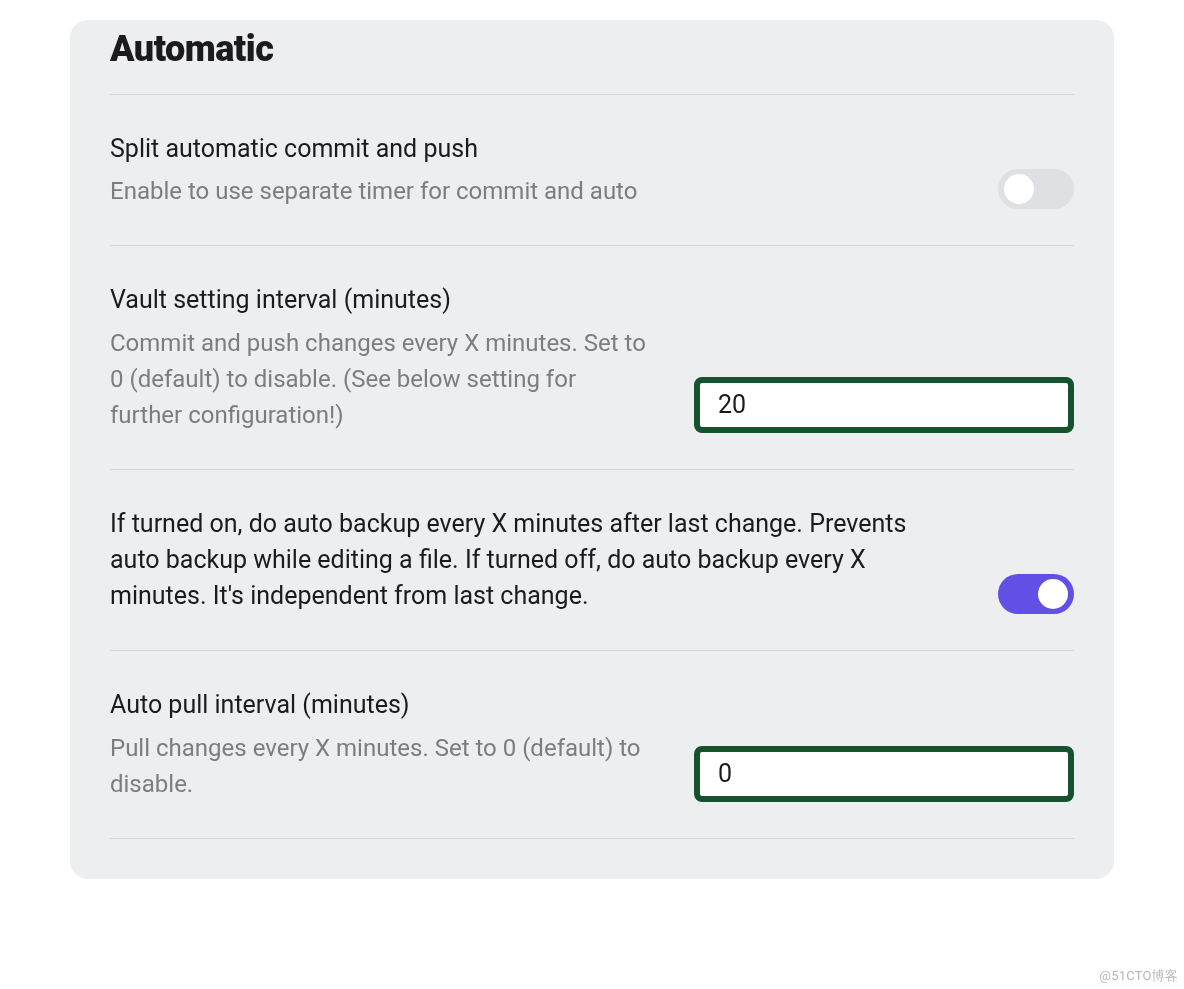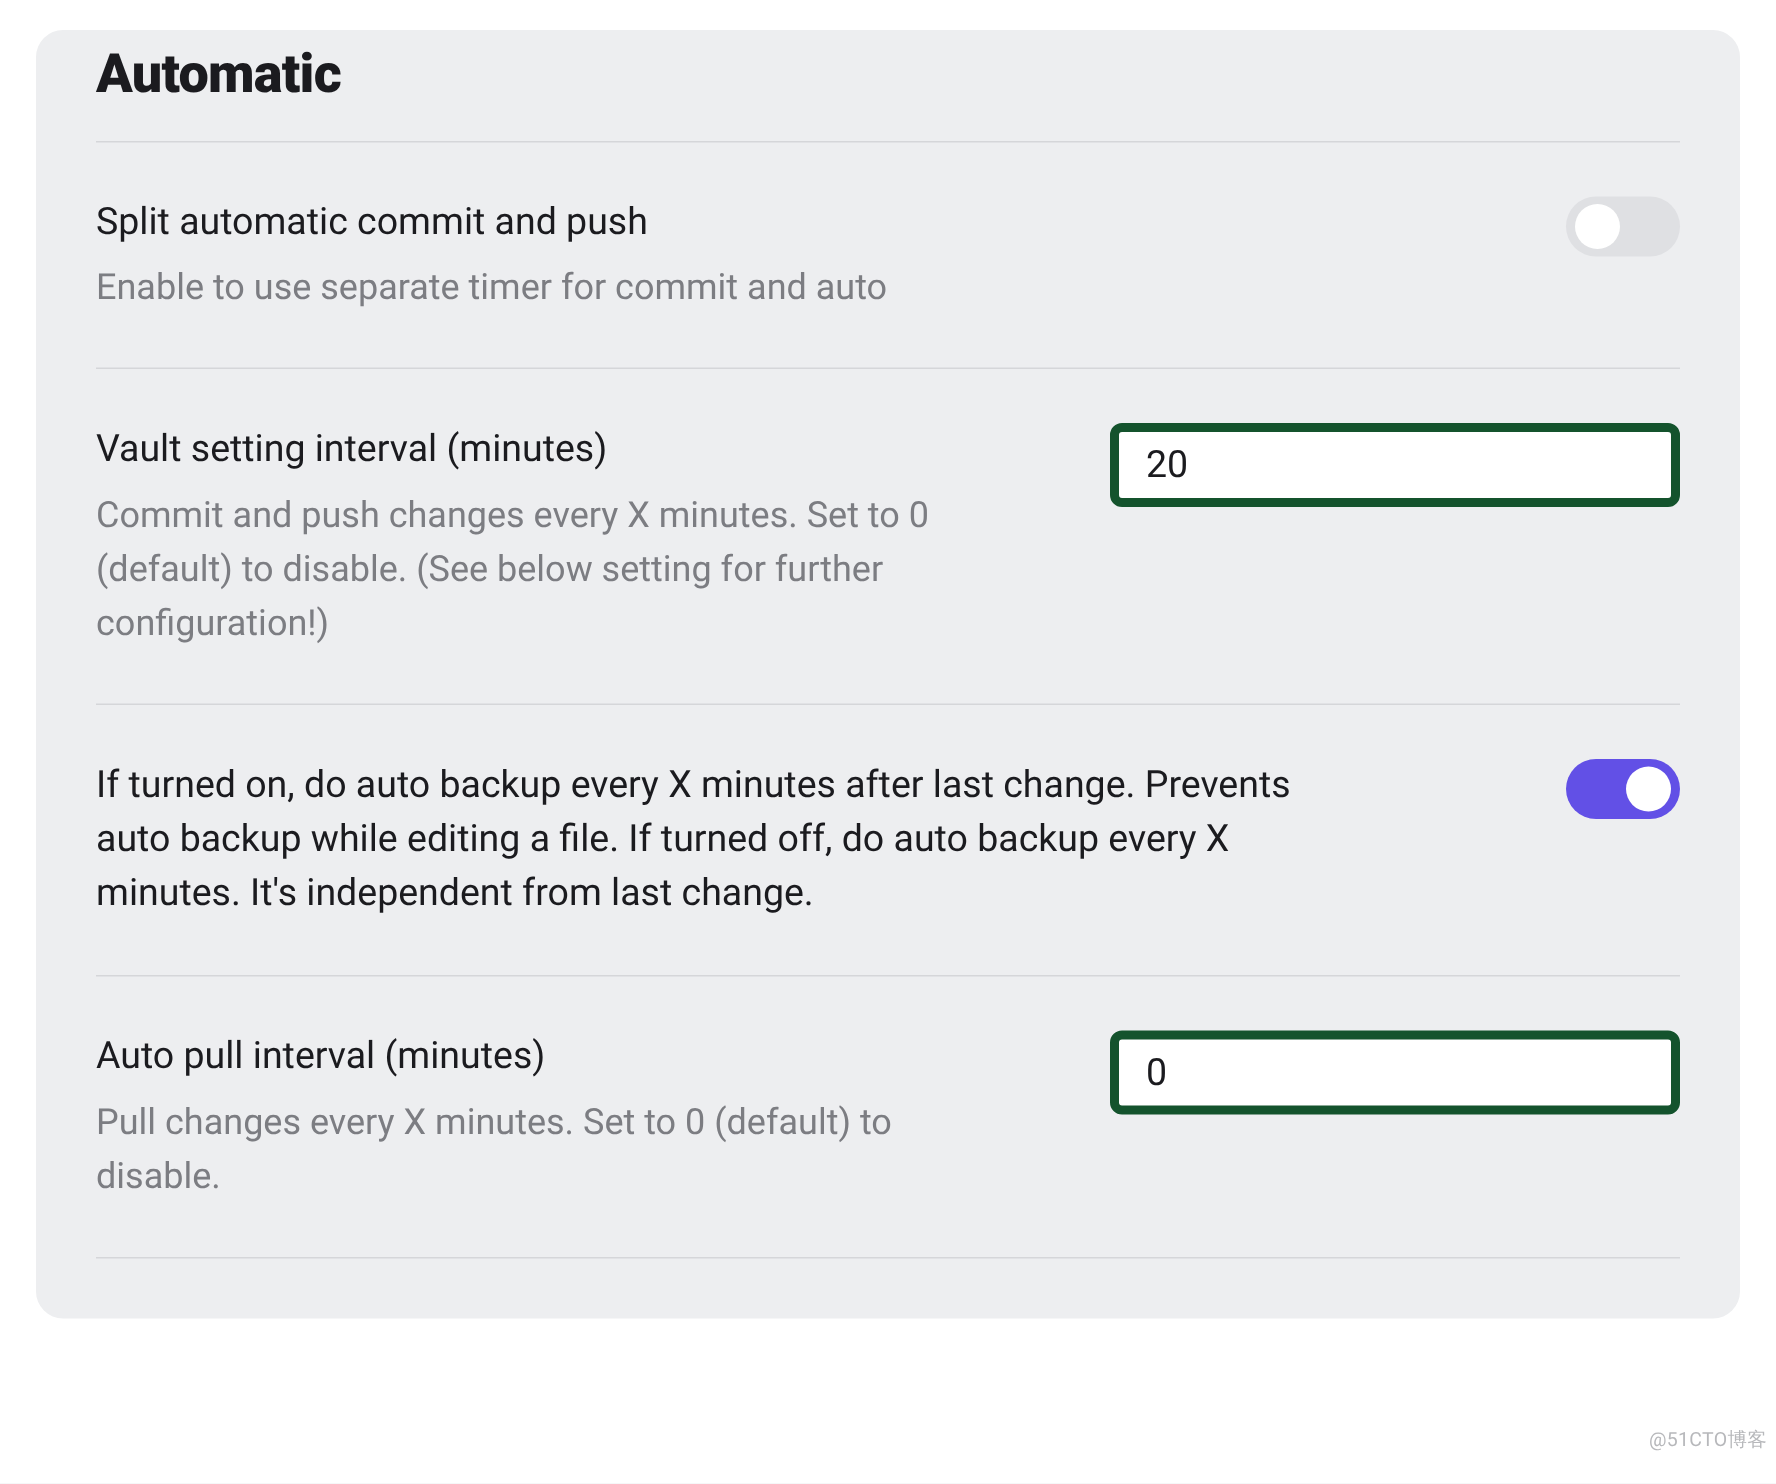--- a/index.html
+++ b/index.html
@@ -9,42 +9,42 @@
     }
     body {
       font-family: -apple-system, BlinkMacSystemFont, "Segoe UI", Roboto, Helvetica, Arial, sans-serif;
       background: #ffffff;
       display: flex;
       justify-content: center;
       align-items: flex-start;
       padding: 20px 0;
     }
     .panel {
-      width: 1136px;
+      width: 1044px;
       background: #edeef0;
       border-radius: 18px;
       padding: 0 40px 40px 40px;
       position: relative;
     }
     .section-heading {
       font-size: 36px;
       font-weight: 900;
       color: #1b1b1f;
       letter-spacing: -0.5px;
       padding: 8px 0 24px 0;
       margin-top: 0;
     }
     .divider {
       border: none;
       border-top: 1px solid #d5d6d9;
       margin: 0;
     }
     .setting-row {
       display: flex;
-      align-items: flex-start;
+      align-items: flex-end;
       justify-content: space-between;
       padding: 36px 0;
       gap: 40px;
     }
     .setting-text {
       flex: 1;
       min-width: 0;
     }
     .setting-title {
       font-size: 25px;
@@ -105,21 +105,21 @@
     .row-interval .setting-text {
       max-width: 600px;
     }
     .row-longdesc .setting-title {
       max-width: 820px;
       margin-bottom: 0;
     }
     .watermark {
       position: fixed;
       right: 6px;
-      bottom: 20px;
+      bottom: 4px;
       font-size: 13px;
       color: #b7b8bb;
       font-weight: 400;
       letter-spacing: 0.2px;
     }
   </style>
 </head>
 <body>
 
 <div class="panel">

